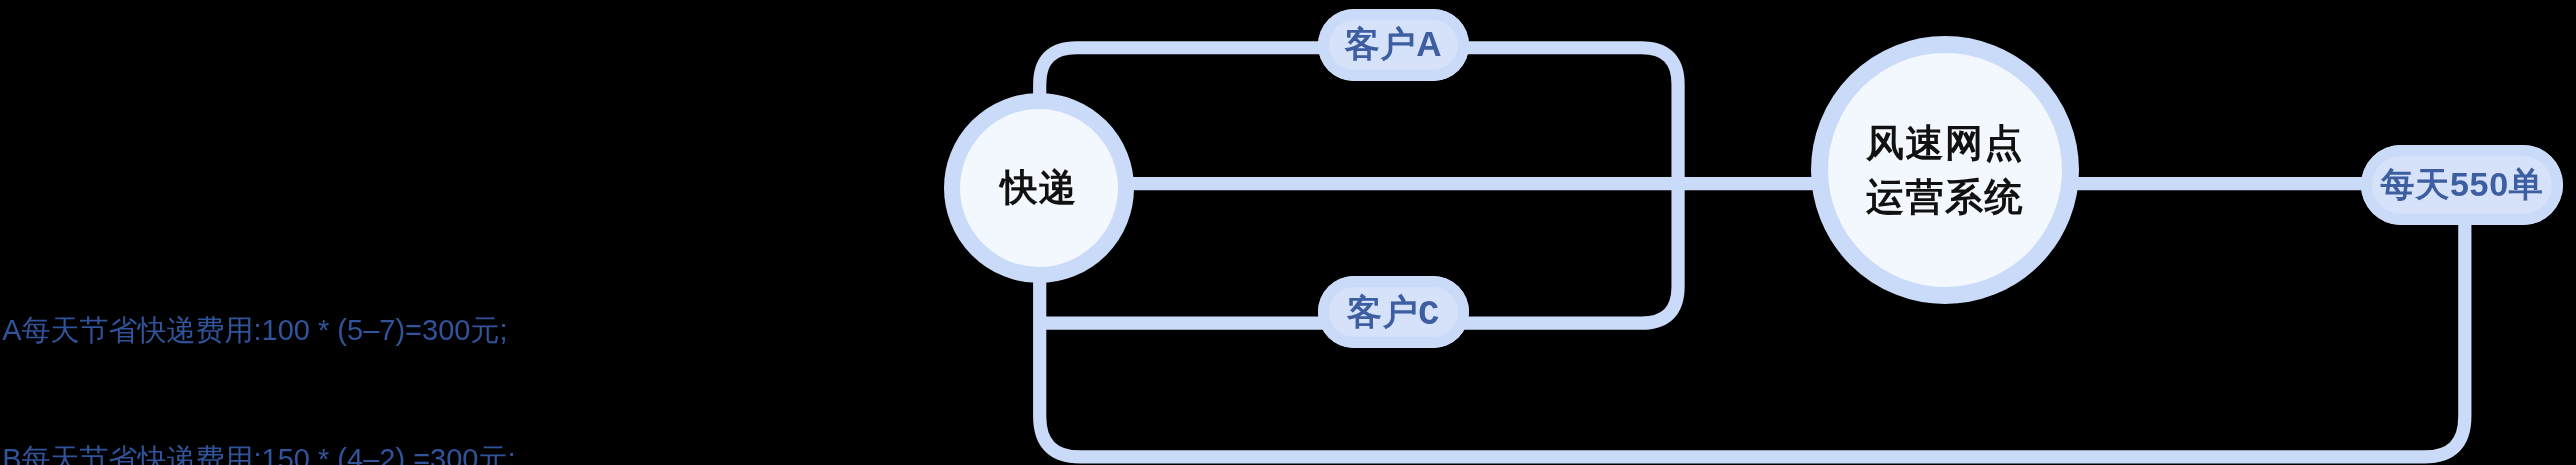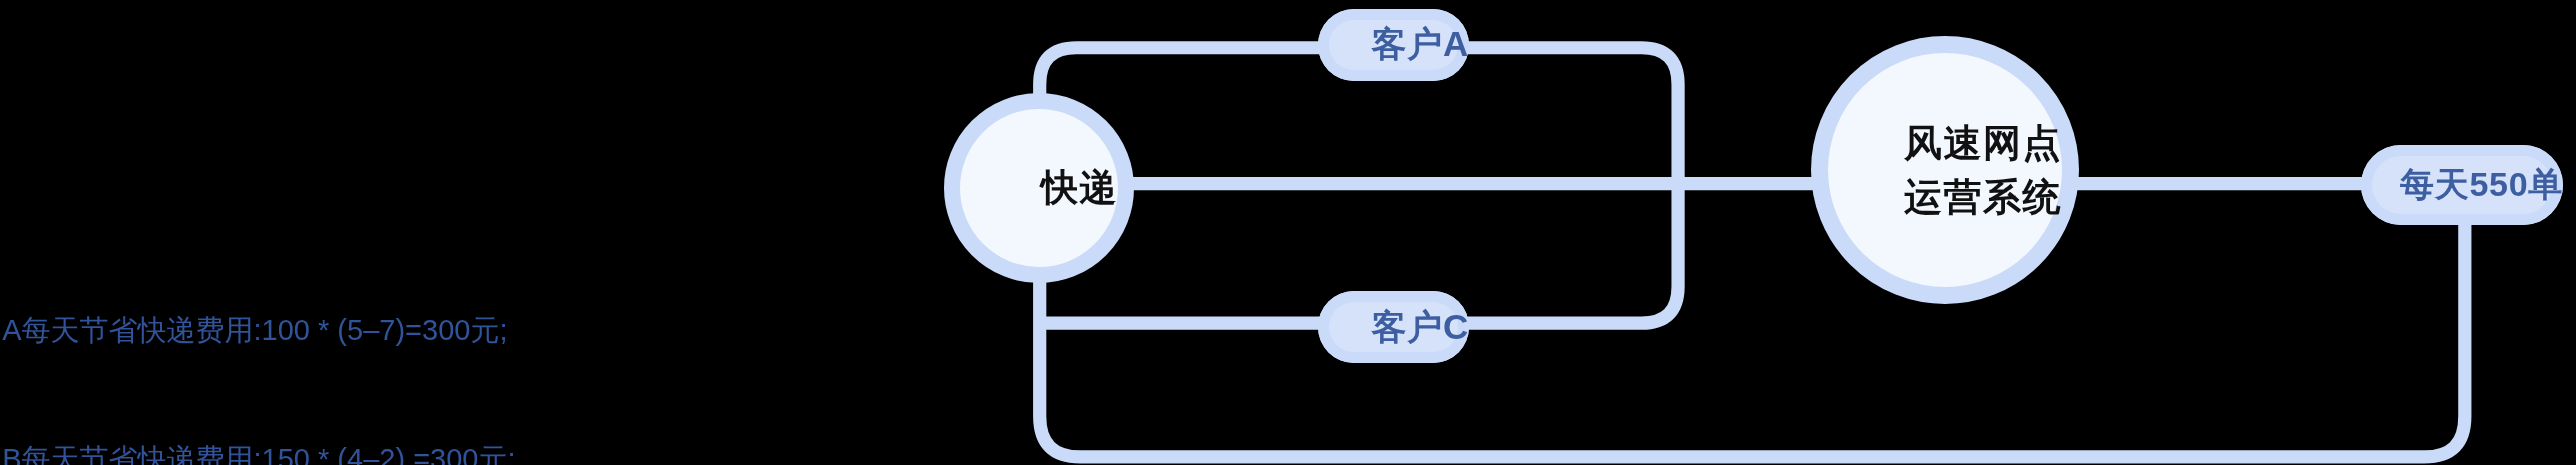--- a/index.html
+++ b/index.html
@@ -24,37 +24,37 @@
   .connectors{
     position:absolute;left:0;top:0;z-index:0;
   }
   .connectors path{
     fill:none;
     stroke:var(--connector);
     stroke-width:18;
   }
   .node{
     position:absolute;z-index:2;
-    display:flex;align-items:center;justify-content:flex-end;
+    display:flex;align-items:center;justify-content:center;
     text-align:center;
     box-sizing:border-box;
   }
   .pill{
     background:var(--pill-fill);
     box-shadow:inset 0 0 0 11px var(--pill-ring);
     border-radius:734px;
     color:var(--pill-text);
     font-weight:600;
     font-size:35px;
     letter-spacing:0.7px;
   }
   .pill.customer{left:1318px;width:151px;height:72px;}
   .pill.customer.a{top:8.8px;}
   .pill.customer.b{top:147px;}
-  .pill.customer.c{top:291px;}
+  .pill.customer.c{top:276px;font-family:Liberation Mono, monospace;}
   .pill.result{left:2361px;top:145px;width:202px;height:80px;font-size:34px;}
   .circle-node{
     background:var(--circle-fill);
     border-radius:50%;
     color:var(--circle-text);
     font-weight:600;
   }
   .circle-node.small{
     left:944px;top:93px;width:190px;height:190px;
     border:16px solid var(--circle-ring);

